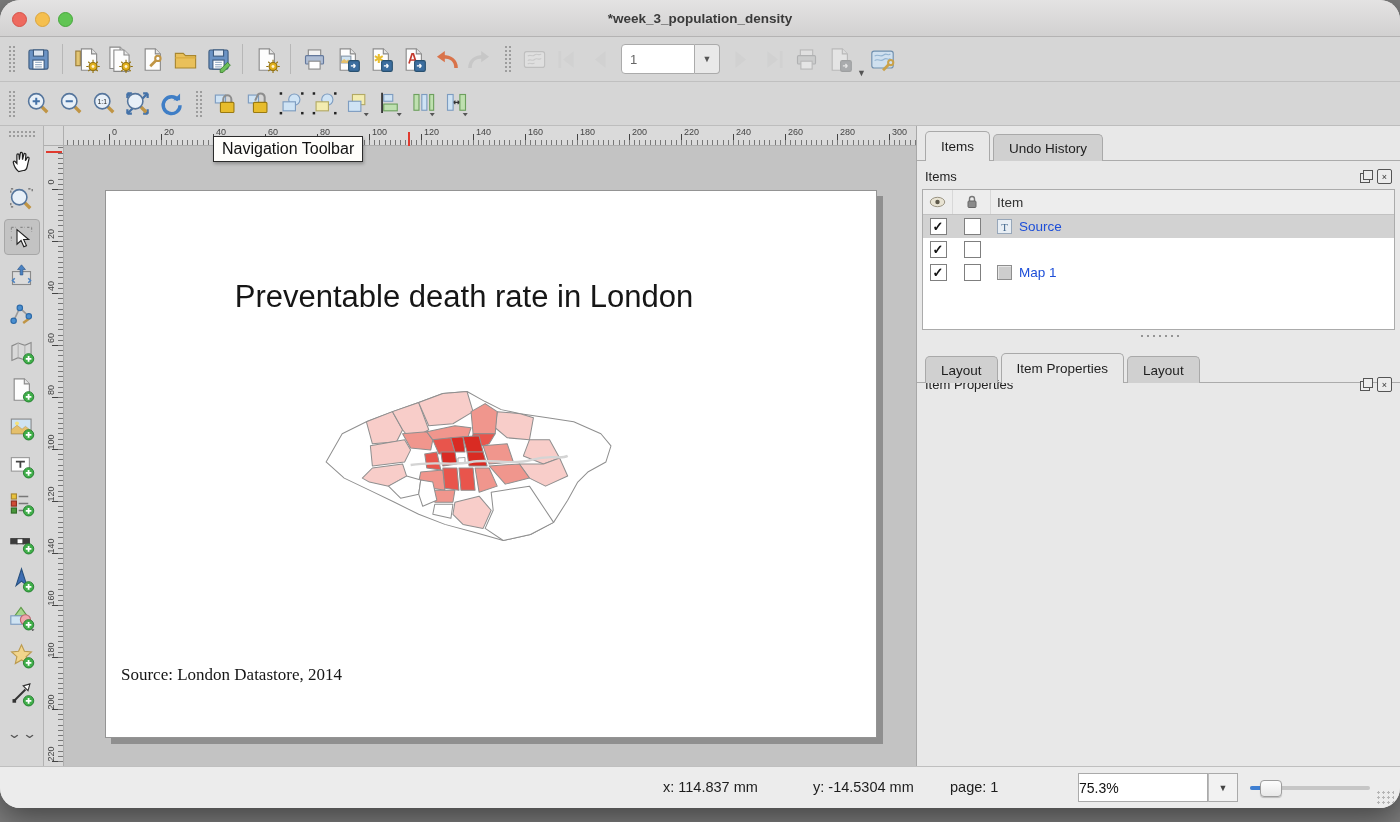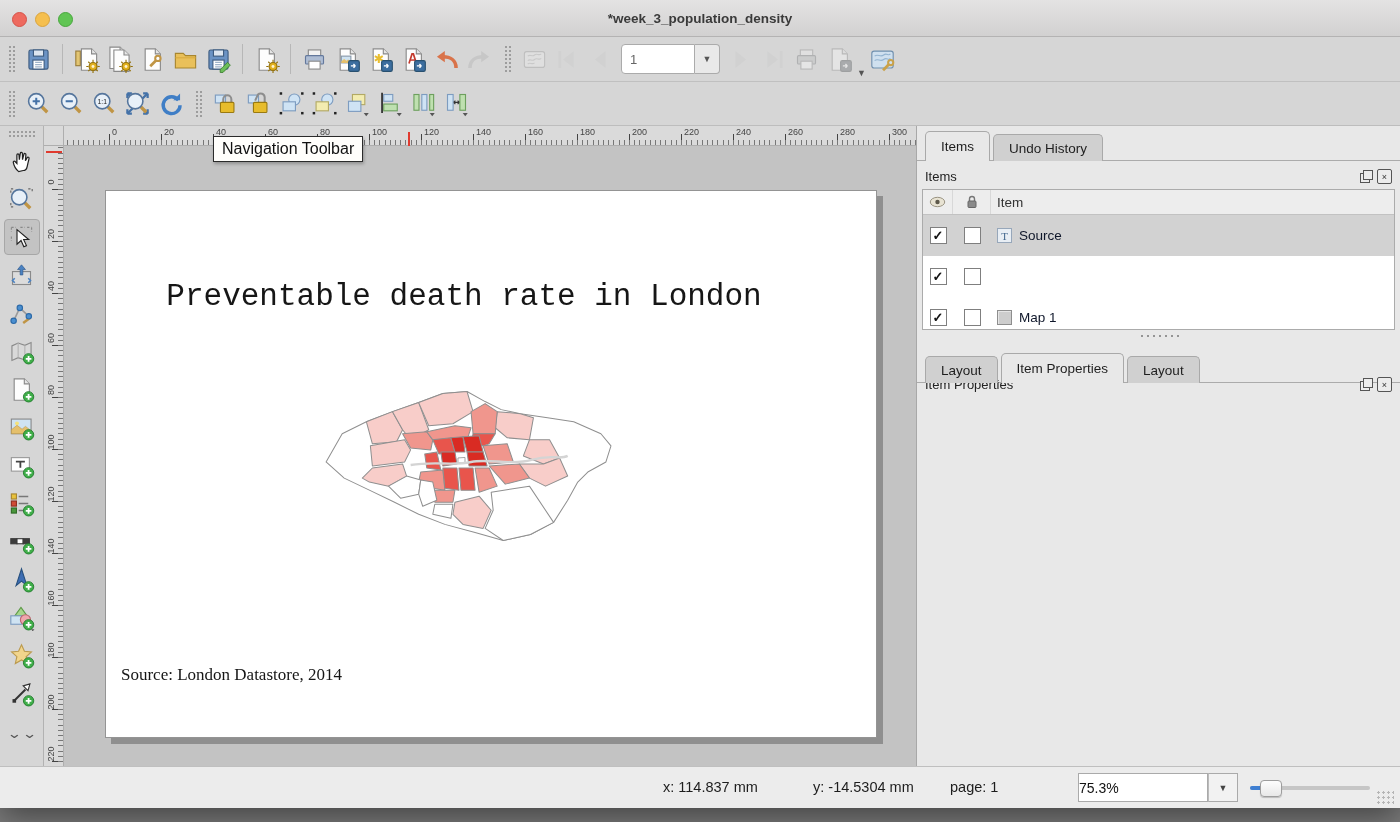--- a/index.html
+++ b/index.html
@@ -1,17 +1,17 @@
 <!DOCTYPE html>
 <html><head>
 <meta charset="utf-8">
 <style>
   html,body{margin:0;padding:0}
   body{width:1400px;height:822px;background:#7d7d7d;font-family:"Liberation Sans",sans-serif;overflow:hidden}
-  .window{position:absolute;left:0;top:0;width:1400px;height:808px;background:#d6d6d6;border-radius:0;overflow:hidden;box-shadow:0 10px 30px rgba(0,0,0,.45)}
+  .window{position:absolute;left:0;top:0;width:1400px;height:808px;background:#d6d6d6;border-radius:20px;overflow:hidden;box-shadow:0 10px 30px rgba(0,0,0,.45)}
   
   .titlebar{position:absolute;left:0;top:0;width:100%;height:36px;background:linear-gradient(#e4e3e3,#d2d1d1);border-bottom:1px solid #b4b3b3}
   .lights{position:absolute;left:12px;top:12px;display:flex;gap:8px}
   .light{width:13px;height:13px;border-radius:50%}
   .light.red{background:#ee6a5f;border:1px solid #d55249}
   .light.yellow{background:#f5bf4f;border:1px solid #d9a33c}
   .light.green{background:#61c554;border:1px solid #47a73c}
   .wtitle{position:absolute;left:0;right:0;top:0;height:36px;display:flex;align-items:center;justify-content:center;font-size:13.5px;font-weight:bold;color:#3a3a3a}
   
   .tbar{position:absolute;left:0;width:100%;display:flex;align-items:center;background:#d6d6d6}
@@ -44,39 +44,39 @@
   .hmark{position:absolute;top:6px;width:2px;height:14px;background:#e03a2f}
   .vruler{position:absolute;left:44px;top:146px;width:20px;height:620px;background-color:#dadada;border-right:1px solid #aeaeae;box-sizing:border-box;
     background-image:
       repeating-linear-gradient(to bottom,transparent 0 1.4px,#777 1.4px 2.4px,transparent 2.4px 5.2px),
       repeating-linear-gradient(to bottom,transparent 0 43px,#444 43px 44px,transparent 44px 52px);
     background-size:5px 100%,11px 100%;background-position:right top,right top;background-repeat:no-repeat}
   .vnum{position:absolute;left:0;width:16px;height:12px;font-size:9px;color:#444;transform:rotate(-90deg);transform-origin:center;text-align:center}
   .vmark{position:absolute;left:2px;width:16px;height:2px;background:#e03a2f}
   .canvas{position:absolute;left:64px;top:146px;width:852px;height:620px;background:#c3c3c3;overflow:hidden}
   .page{position:absolute;left:41px;top:44px;width:770px;height:546px;background:#fff;border:1px solid #949494;box-shadow:6px 6px 0 #8f8f8f}
-  .page-title{position:absolute;left:0;top:88px;width:716px;text-align:center;font-family:Liberation Mono, monospace;font-size:31px;color:#161616}
+  .page-title{position:absolute;left:0;top:88px;width:716px;text-align:center;font-family:Liberation Sans, sans-serif;font-size:31px;color:#161616}
   .page-source{position:absolute;left:15px;top:474px;font-family:"Liberation Serif",serif;font-size:17px;color:#161616}
   .map-item{position:absolute;left:208px;top:190px;width:302px;height:170px}
   
   .tooltip{position:absolute;left:213px;top:136px;background:#fffefb;border:1px solid #2b2b2b;padding:3px 8px;font-size:16px;color:#111;z-index:50;box-shadow:1px 2px 3px rgba(0,0,0,.25)}
   
   .rpanel{position:absolute;left:916px;top:126px;width:484px;height:640px;background:#e8e8e8;border-left:1px solid #a8a8a8;box-sizing:border-box}
   .tabsrow{position:absolute;left:8px;right:0;height:29px;display:flex;align-items:flex-end}
   .tabsrow .underline{position:absolute;left:-8px;right:0;bottom:0;height:1px;background:#ababab}
   .tab{position:relative;display:flex;align-items:center;height:26px;padding:0 15px;background:#d0d0d0;border:1px solid #a9a9a9;border-bottom:none;border-radius:5px 5px 0 0;margin-right:3px;font-size:13.5px;color:#1e1e1e;z-index:1}
   .tab.active{background:#e8e8e8;height:29px;z-index:3}
   .sechead{position:absolute;left:0;right:0;height:23px;display:flex;align-items:center;padding:0 8px;font-size:13px;color:#222}
   .sechead .sp{flex:1}
   .wbtn{width:13px;height:13px;border:1px solid #555;background:#ececec;display:flex;align-items:center;justify-content:center;font-size:9px;color:#333;margin-left:4px;border-radius:2px}
   .float-ic{position:relative;width:13px;height:13px;margin-left:4px}
   .float-ic::before{content:"";position:absolute;left:0;bottom:0;width:8px;height:8px;border:1px solid #555;background:#ececec}
   .float-ic::after{content:"";position:absolute;right:0;top:0;width:8px;height:8px;border:1px solid #555;background:#ececec}
   .itable{position:absolute;left:5px;right:5px;background:#fff;border:1px solid #ababab}
-  .irow{display:grid;grid-template-columns:30px 38px 1fr;align-items:center;height:41px;font-size:13.5px;color:#0f172a}
+  .irow{display:grid;grid-template-columns:30px 38px 1fr;align-items:center;height:23px;font-size:13.5px;color:#1d4ed8}
   .irow.head{background:#ededed;border-bottom:1px solid #c2c2c2;height:24px;color:#333}
   .irow.head .cell{display:flex;align-items:center;justify-content:center;height:100%;border-right:1px solid #d8d8d8}
   .irow.head .cell.item{justify-content:flex-start;padding-left:6px;border-right:none}
   .irow.sel{background:#d2d2d2}
   .cellc{display:flex;align-items:center;justify-content:center}
   .celll{display:flex;align-items:center;gap:7px;padding-left:6px}
   .cb{width:15px;height:15px;background:#fff;border:1px solid #7f7f7f;display:flex;align-items:center;justify-content:center}
   .cb.checked::after{content:"✓";font-weight:bold;font-size:13px;color:#111;line-height:1}
   .badge-label{width:15px;height:15px;background:#e8eef4;border:1px solid #97a7ba;box-sizing:border-box;display:flex;align-items:center;justify-content:center}
   .badge-label::after{content:"T";font-family:"Liberation Serif",serif;font-size:11px;color:#44688e}

